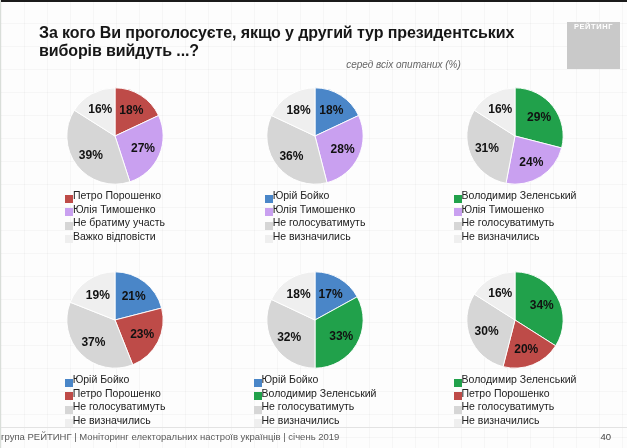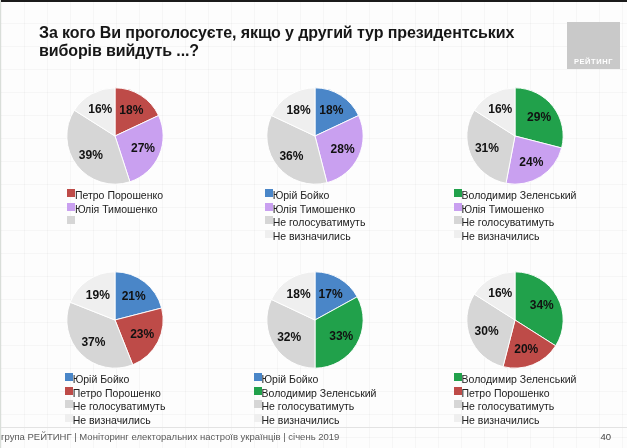--- a/index.html
+++ b/index.html
@@ -15,57 +15,58 @@
     box-sizing:border-box;
   }
   .top-bar { position:absolute; top:0; left:0; right:0; height:2px; background:#1b1b1b; }
   .title {
     position:absolute; left:38px; top:24px; width:525px;
     font-size:16px; font-weight:bold; color:#161616; letter-spacing:-0.1px;
   }
   .logo {
     position:absolute; top:22px; right:7px; width:53px; height:47px;
     background:#c9c9c9; color:#ffffff; font-size:7.5px; font-weight:bold;
-    display:flex; align-items:flex-end; justify-content:center;
+    display:flex; justify-content:center;
     padding-bottom:3px; box-sizing:border-box; letter-spacing:0.6px;
   }
   .subtitle {
     position:absolute; top:59px; left:290px; width:225px; text-align:center;
     font-size:10px; font-style:italic; color:#666666;
   }
   .charts {
     position:absolute; top:84px; left:14px; width:600px;
     display:grid; grid-template-columns:repeat(3,1fr);
   }
   .cell { height:184px; display:flex; flex-direction:column; align-items:center; }
   .pie { width:100px; height:100px; margin-top:2px; }
   .pie svg { width:100px; height:100px; display:block; }
   .slice-label { font-family:"Liberation Sans", sans-serif; font-weight:bold; font-size:13px; fill:#111111; }
   .legend { list-style:none; margin:3px 0 0 0; padding:0; }
-  .legend li { display:flex; align-items:flex-start; font-size:10.5px; line-height:13.5px; color:#222222; white-space:nowrap; }
+  .legend li { display:flex; align-items:flex-end; font-size:10.5px; line-height:13.5px; color:#222222; white-space:nowrap; }
   .swatch { width:8px; height:8px; flex:0 0 8px; }
   .footer-rule { position:absolute; left:0; right:0; top:427px; border-top:1px solid #e3e3e3; }
   .footer {
     position:absolute; top:431px; left:0; width:100%; text-align:left;
     font-size:9.5px; color:#595959;
   }
   .page-number { position:absolute; top:431px; right:16px; font-size:9.5px; color:#444444; }
 </style>
 </head>
 <body>
 
 <div class="slide">
   <div class="top-bar"></div>
 
   <div class="title">За кого Ви проголосуєте, якщо у другий тур президентських виборів вийдуть ...?</div>
 
   <div class="logo">
     <span>РЕЙТИНГ</span>
   </div>
 
+  <div class="subtitle">серед всіх опитаних (%)</div>
 
   <div class="charts">
     <div class="cell">
       <div class="pie">
           <svg viewBox="-54 -54 108 108">
             <path d="M0,0 L0.00,-52.00 A52,52 0 0 1 47.05,-22.14 Z" fill="#BE4B48" stroke="#ffffff" stroke-width="1"></path>
             <text x="17.68" y="-23.36" text-anchor="middle" class="slice-label">18%</text>
             <path d="M0,0 L47.05,-22.14 A52,52 0 0 1 16.07,49.45 Z" fill="#C9A0F0" stroke="#ffffff" stroke-width="1"></path>
             <text x="30.29" y="17.61" text-anchor="middle" class="slice-label">27%</text>
             <path d="M0,0 L16.07,49.45 A52,52 0 0 1 -43.91,-27.86 Z" fill="#D6D6D6" stroke="#ffffff" stroke-width="1"></path>
@@ -78,20 +79,25 @@
           <li>
             <span class="swatch" style="background: rgb(190, 75, 72);"></span>
             <span>Петро Порошенко</span>
           </li>
           <li>
             <span class="swatch" style="background: rgb(201, 160, 240);"></span>
             <span>Юлія Тимошенко</span>
           </li>
           <li>
             <span class="swatch" style="background: rgb(214, 214, 214);"></span>
+            <span>Не братиму участь</span>
+          </li>
+          <li>
+            <span class="swatch" style="background: rgb(239, 239, 239);"></span>
+            <span>Важко відповісти</span>
           </li>
         </ul>
     </div>
     <div class="cell">
       <div class="pie">
           <svg viewBox="-54 -54 108 108">
             <path d="M0,0 L0.00,-52.00 A52,52 0 0 1 47.05,-22.14 Z" fill="#4A86C8" stroke="#ffffff" stroke-width="1"></path>
             <text x="17.68" y="-23.36" text-anchor="middle" class="slice-label">18%</text>
             <path d="M0,0 L47.05,-22.14 A52,52 0 0 1 12.93,50.37 Z" fill="#C9A0F0" stroke="#ffffff" stroke-width="1"></path>
             <text x="29.86" y="18.55" text-anchor="middle" class="slice-label">28%</text>

